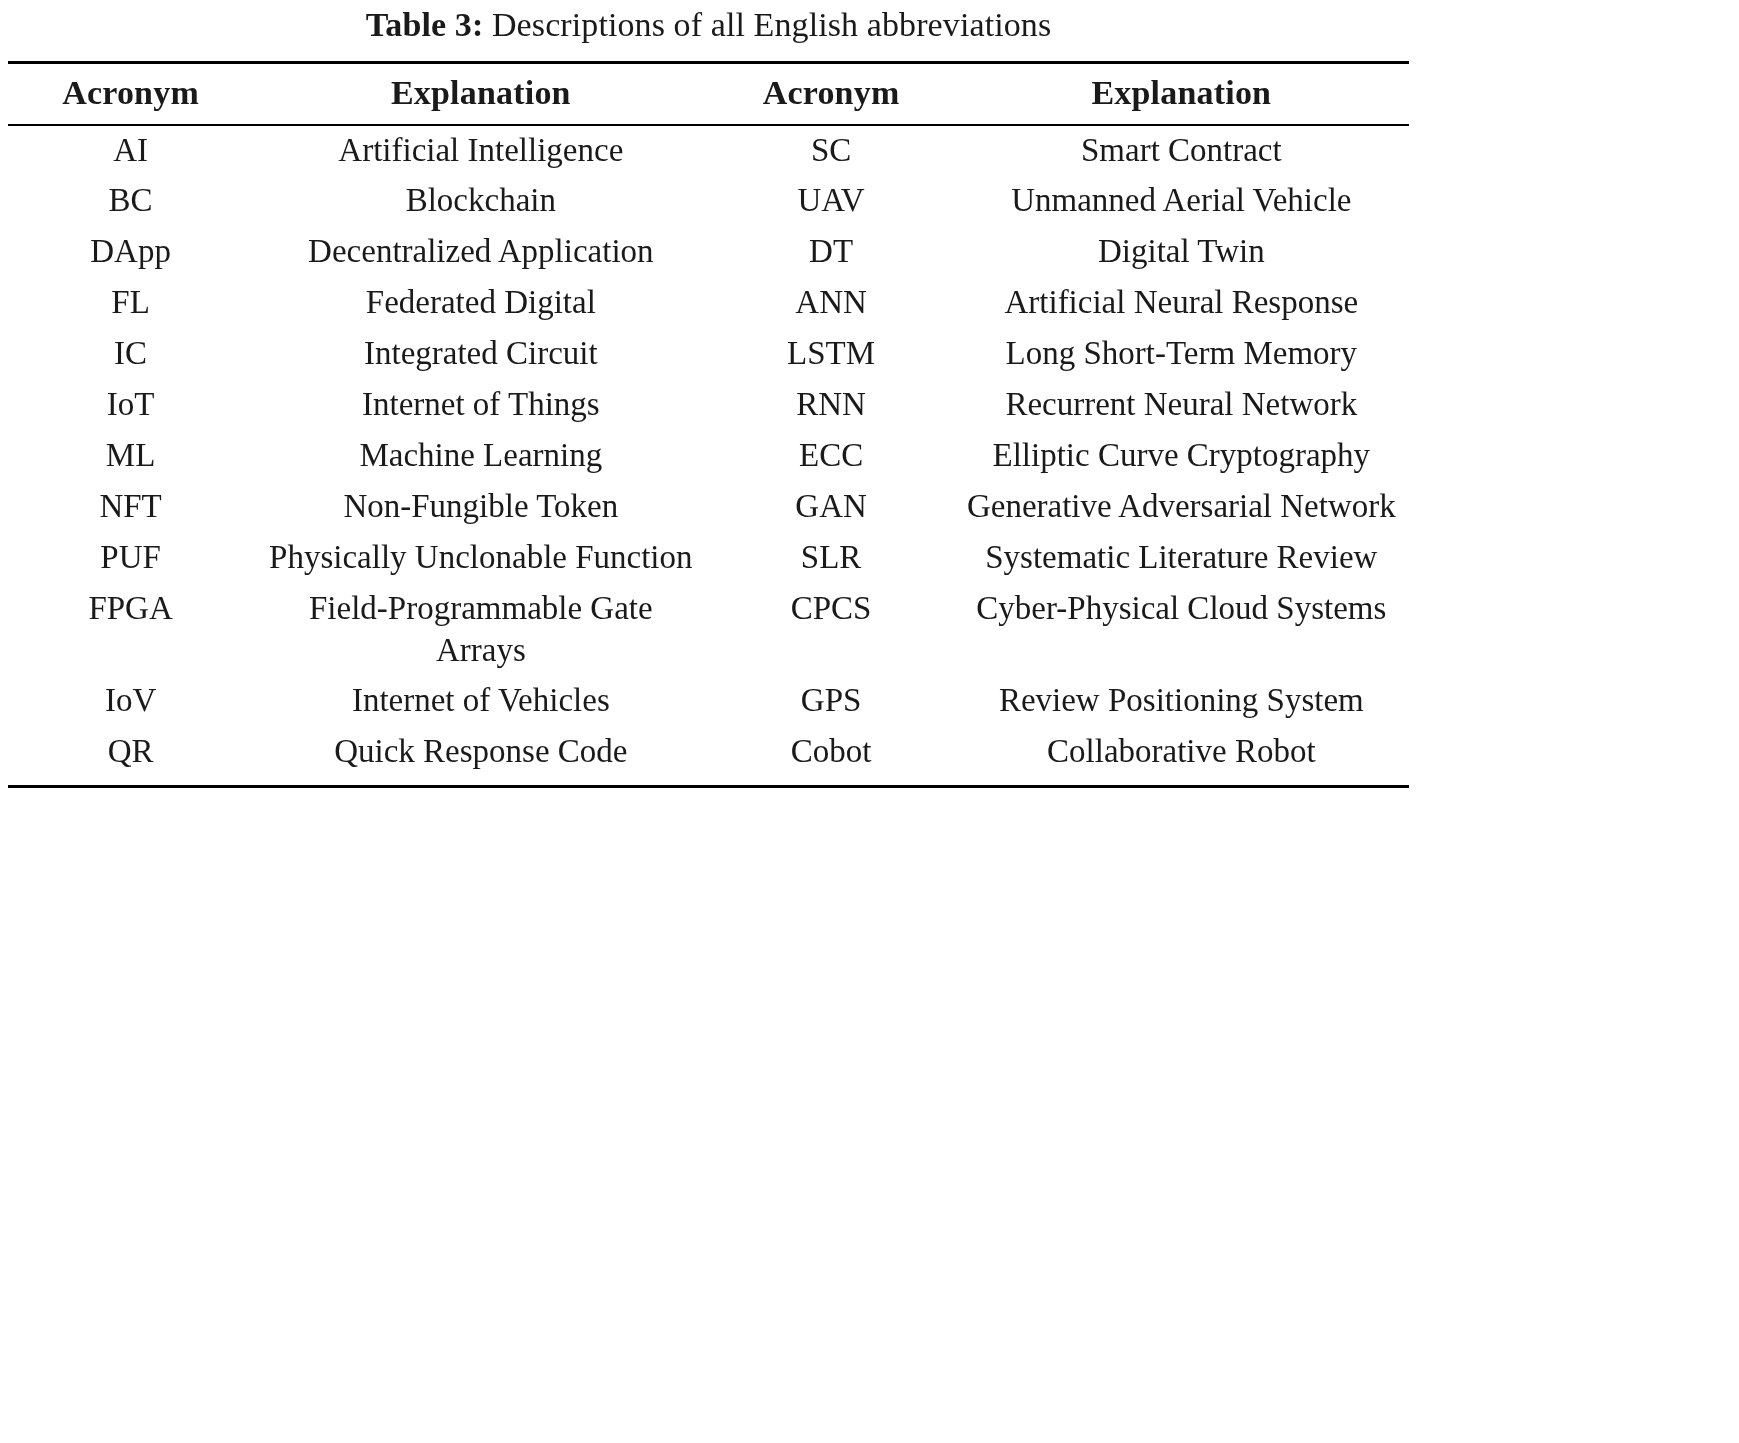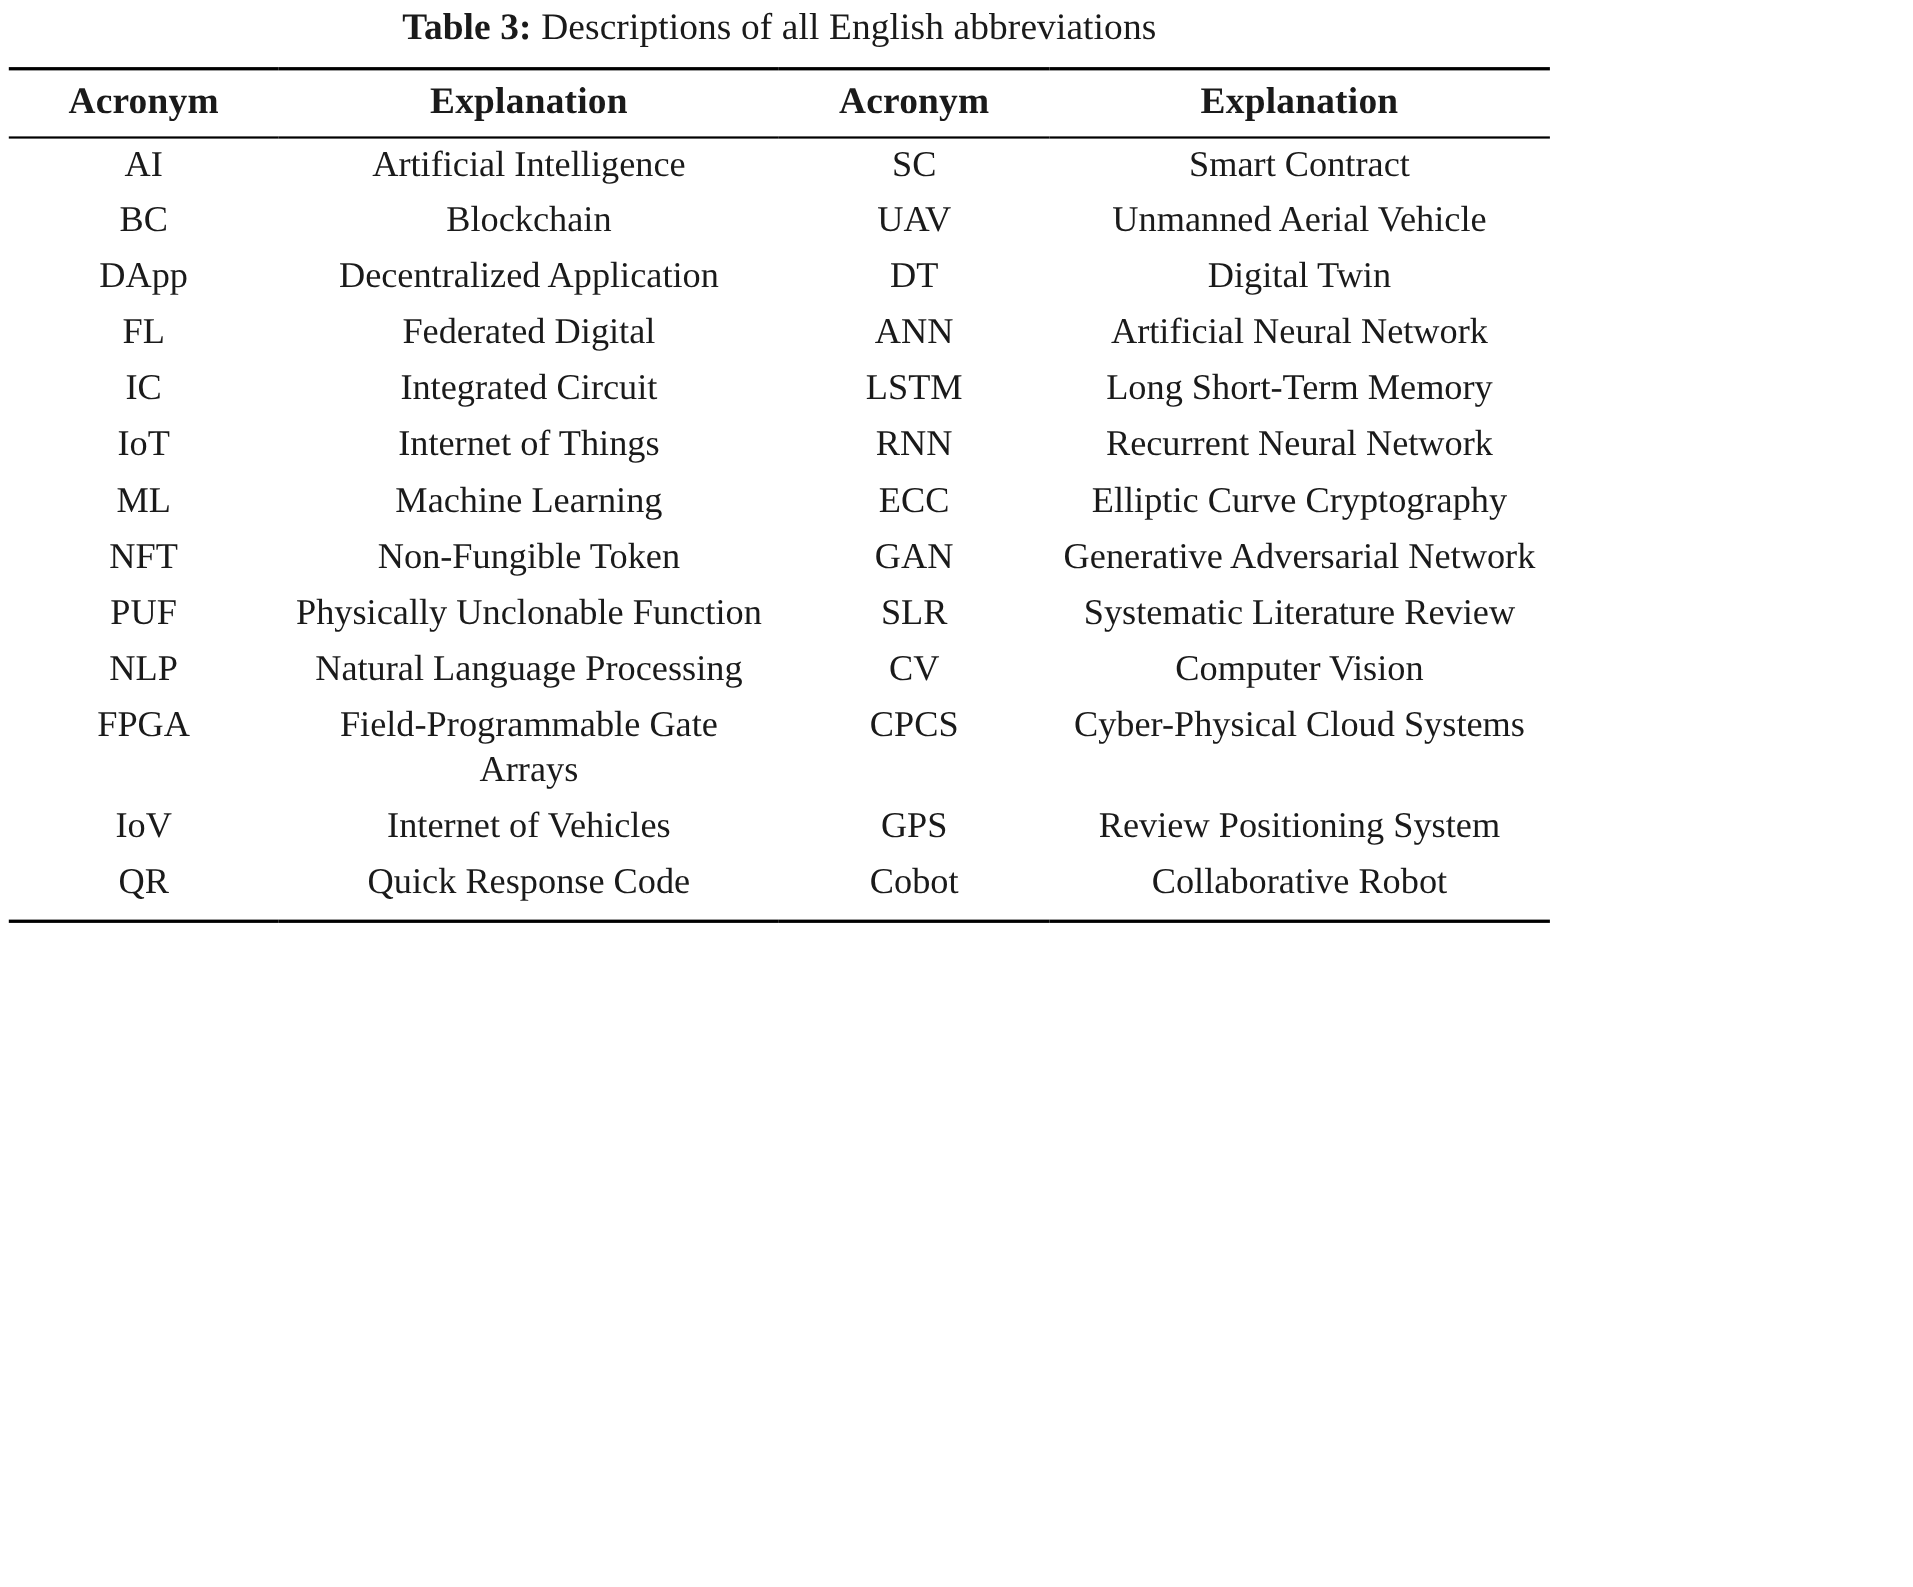--- a/index.html
+++ b/index.html
@@ -140,21 +140,21 @@
           <td>
             <span class="cell-wrap">FL</span>
           </td>
           <td>
             <span class="cell-wrap exp-narrow">Federated Digital</span>
           </td>
           <td>
             <span class="cell-wrap">ANN</span>
           </td>
           <td>
-            <span class="cell-wrap exp-narrow-r">Artificial Neural Network</span>
+            <span class="cell-wrap exp-narrow-r">Artificial Neural Response</span>
           </td>
         </tr>
         <tr>
           <td>
             <span class="cell-wrap">IC</span>
           </td>
           <td>
             <span class="cell-wrap exp-narrow">Integrated Circuit</span>
           </td>
           <td>
@@ -211,34 +211,20 @@
             <span class="cell-wrap">PUF</span>
           </td>
           <td>
             <span class="cell-wrap exp-narrow">Physically Unclonable Function</span>
           </td>
           <td>
             <span class="cell-wrap">SLR</span>
           </td>
           <td>
             <span class="cell-wrap exp-narrow-r">Systematic Literature Review</span>
-          </td>
-        </tr>
-        <tr>
-          <td>
-            <span class="cell-wrap">NLP</span>
-          </td>
-          <td>
-            <span class="cell-wrap exp-narrow">Natural Language Processing</span>
-          </td>
-          <td>
-            <span class="cell-wrap">CV</span>
-          </td>
-          <td>
-            <span class="cell-wrap exp-narrow-r">Computer Vision</span>
           </td>
         </tr>
         <tr>
           <td>
             <span class="cell-wrap">FPGA</span>
           </td>
           <td>
             <span class="cell-wrap exp-narrow">Field-Programmable Gate Arrays</span>
           </td>
           <td>

